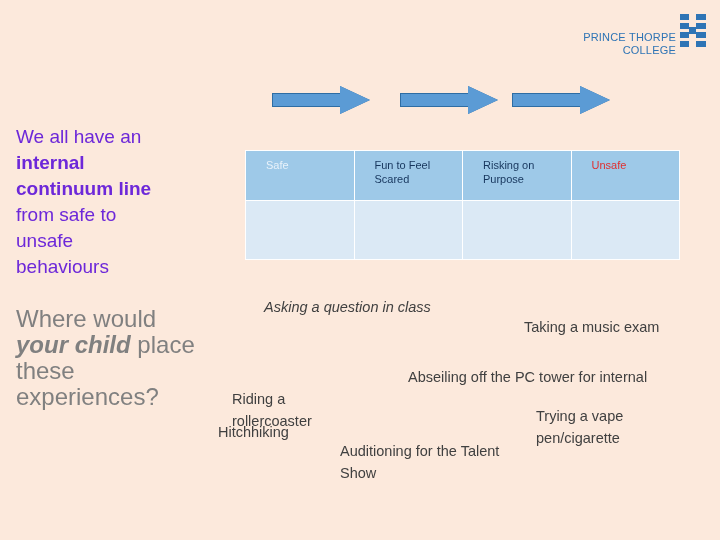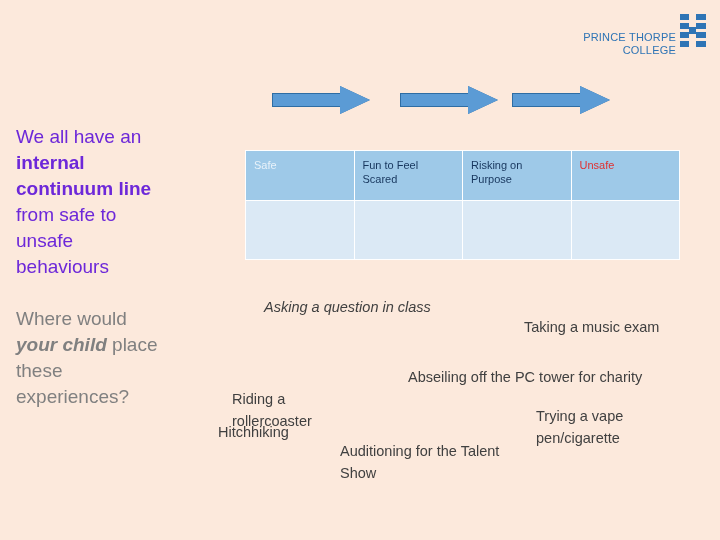--- a/index.html
+++ b/index.html
@@ -136,42 +136,42 @@
   }
   .lead-line.bold {
     font-weight: bold;
   }
   .left-block-2 {
     position: absolute;
     left: 16px;
     top: 306px;
     width: 220px;
     color: #808080;
-    font-size: 19px;
+    font-size: 24px;
     line-height: 26px;
   }
   .italic-em {
     font-style: italic;
     font-weight: bold;
   }
 
   
   .cont-table {
     position: absolute;
     left: 245px;
     top: 150px;
     width: 434px;
     border-collapse: collapse;
     table-layout: fixed;
   }
   .cont-table td {
     width: 108.5px;
     border: 1px solid #ffffff;
     vertical-align: top;
-    padding: 7px 8px 6px 8px;
+    padding: 7px 8px 6px 20px;
     box-sizing: border-box;
   }
   .cont-table tr.row-head td {
     height: 50px;
     background: #9ec9e8;
     font-size: 11px;
     line-height: 14px;
   }
   .cont-table tr.row-blank td {
     height: 59px;
@@ -266,18 +266,18 @@
       <td></td>
       <td></td>
       <td></td>
     </tr>
   </tbody>
     </table>
 
   <div class="exp exp-asking">Asking a question in class</div>
   <div class="exp exp-taking">Taking a music exam</div>
   <div class="exp exp-riding">Riding a rollercoaster</div>
-  <div class="exp exp-abseil">Abseiling off the PC tower for charity</div>
+  <div class="exp exp-abseil">Abseiling off the PC tower for internal</div>
   <div class="exp exp-hitch">Hitchhiking</div>
   <div class="exp exp-audition">Auditioning for the Talent Show</div>
   <div class="exp exp-vape">Trying a vape pen/cigarette</div>
 
 </div>
 
 </body></html>

